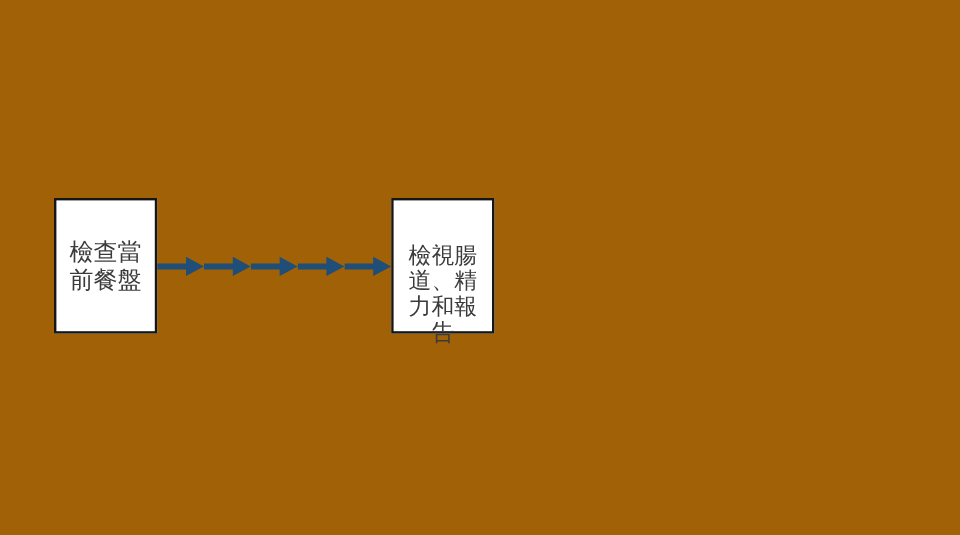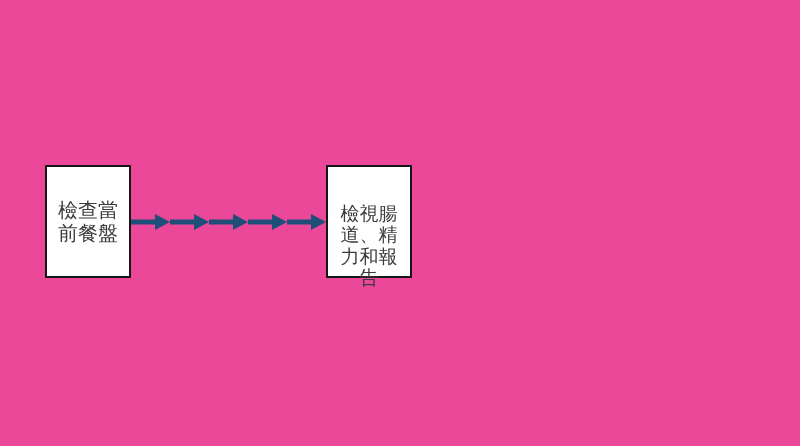--- a/index.html
+++ b/index.html
@@ -14,21 +14,21 @@
     overflow: hidden;
     font-family: "DejaVu Sans", "Liberation Sans", sans-serif;
   }
 
   #flow-canvas {
     position: absolute;
     left: 0;
     top: 0;
     width: 800px;
     height: 446px;
-    background: #ec4899;
+    background: #a16207;
   }
 
   .flow-row {
     position: absolute;
     left: 45px;
     top: 165px;
     width: 712px;
     height: 113px;
     display: flex;
     flex-direction: row;

